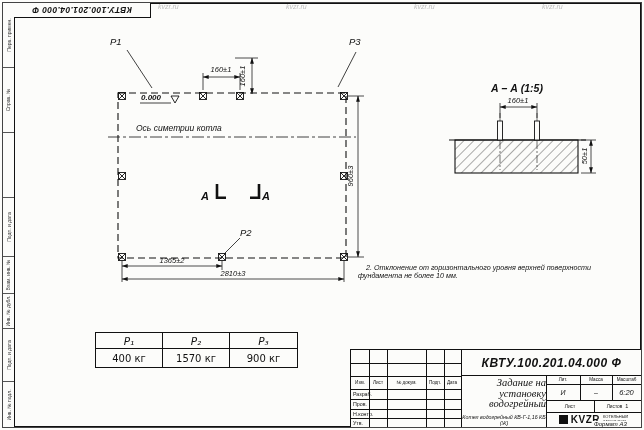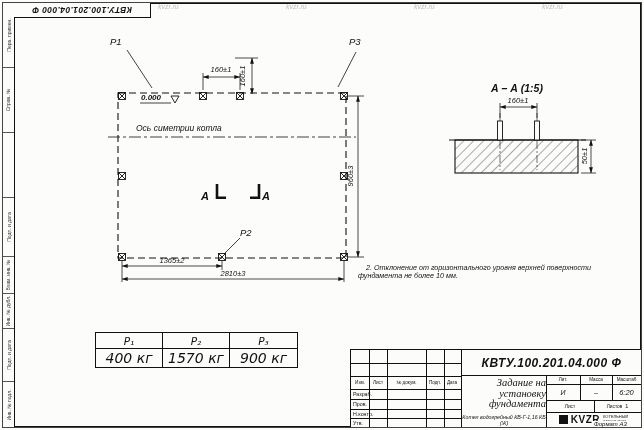--- a/index.html
+++ b/index.html
@@ -29,21 +29,21 @@
   .lvl{font:italic 600 8px "Liberation Sans",sans-serif;}
   
   .notes{position:absolute;left:358px;top:264px;width:278px;font-size:7.2px;font-style:italic;
          line-height:1.14;color:#111;}
   .note{text-indent:8px;margin:0 0 1px 0;}
   
   .load-table{position:absolute;left:95px;top:332px;display:grid;grid-template-columns:67px 67px 67px;
               border:1.5px solid #111;background:#fcfcfa;font-family:"DejaVu Sans",sans-serif;}
   .lt-h{height:15px;border-bottom:1.3px solid #111;display:flex;align-items:center;justify-content:center;
         font-style:italic;font-size:10.5px;}
-  .lt-v{height:18px;display:flex;align-items:center;justify-content:center;font-style:italic;font-size:14px;}
+  .lt-v{height:18px;display:flex;align-items:center;justify-content:center;font-size:10px;}
   .br{border-right:1.3px solid #111;}
   
   .tb{position:absolute;left:350px;top:349px;width:291px;height:78px;border-left:1.3px solid #111;
       border-top:1.3px solid #111;box-sizing:border-box;background:#fcfcfa;}
   .tb .ln{position:absolute;background:#111;}
   .tb-c{position:absolute;display:flex;align-items:center;justify-content:center;text-align:center;}
   .tb-r{position:absolute;left:2px;width:34px;font-size:5.3px;display:flex;align-items:center;}
   .desig{position:absolute;left:111px;top:0;width:179px;height:25px;display:flex;align-items:center;
          justify-content:center;font-size:12px;font-weight:bold;font-style:italic;letter-spacing:.5px;white-space:nowrap;}
   .doc-title{position:absolute;left:111px;top:26px;width:84px;height:36px;display:flex;flex-direction:column;
@@ -238,21 +238,21 @@
     <div class="tb-r" style="top:39px;height:10px">Разраб.</div>
     <div class="tb-r" style="top:49px;height:10px">Пров.</div>
     <div class="tb-r" style="top:59px;height:9px">Н.контр.</div>
     <div class="tb-r" style="top:68px;height:9px">Утв.</div>
 
     <div class="desig">КВТУ.100.201.04.000 Ф</div>
 
     <div class="doc-title">
       <div>Задание на</div>
       <div>установку</div>
-      <div>фундамента</div>
+      <div>водогрейный</div>
     </div>
     <div class="product">Котел водогрейный КВ-Г-1,16 КБ (Ж)</div>
 
     <div class="tb-c" style="left:195px;top:25px;width:34px;height:9px;font-size:4.6px">Лит.</div>
     <div class="tb-c" style="left:229px;top:25px;width:32px;height:9px;font-size:4.6px">Масса</div>
     <div class="tb-c" style="left:261px;top:25px;width:29px;height:9px;font-size:4.6px">Масштаб</div>
     <div class="tb-c" style="left:195px;top:34px;width:34px;height:16px;font-size:7px;font-style:italic">И</div>
     <div class="tb-c" style="left:229px;top:34px;width:32px;height:16px;font-size:7px">–</div>
     <div class="tb-c" style="left:261px;top:34px;width:29px;height:16px;font-size:7.5px;font-style:italic">6:20</div>
 

